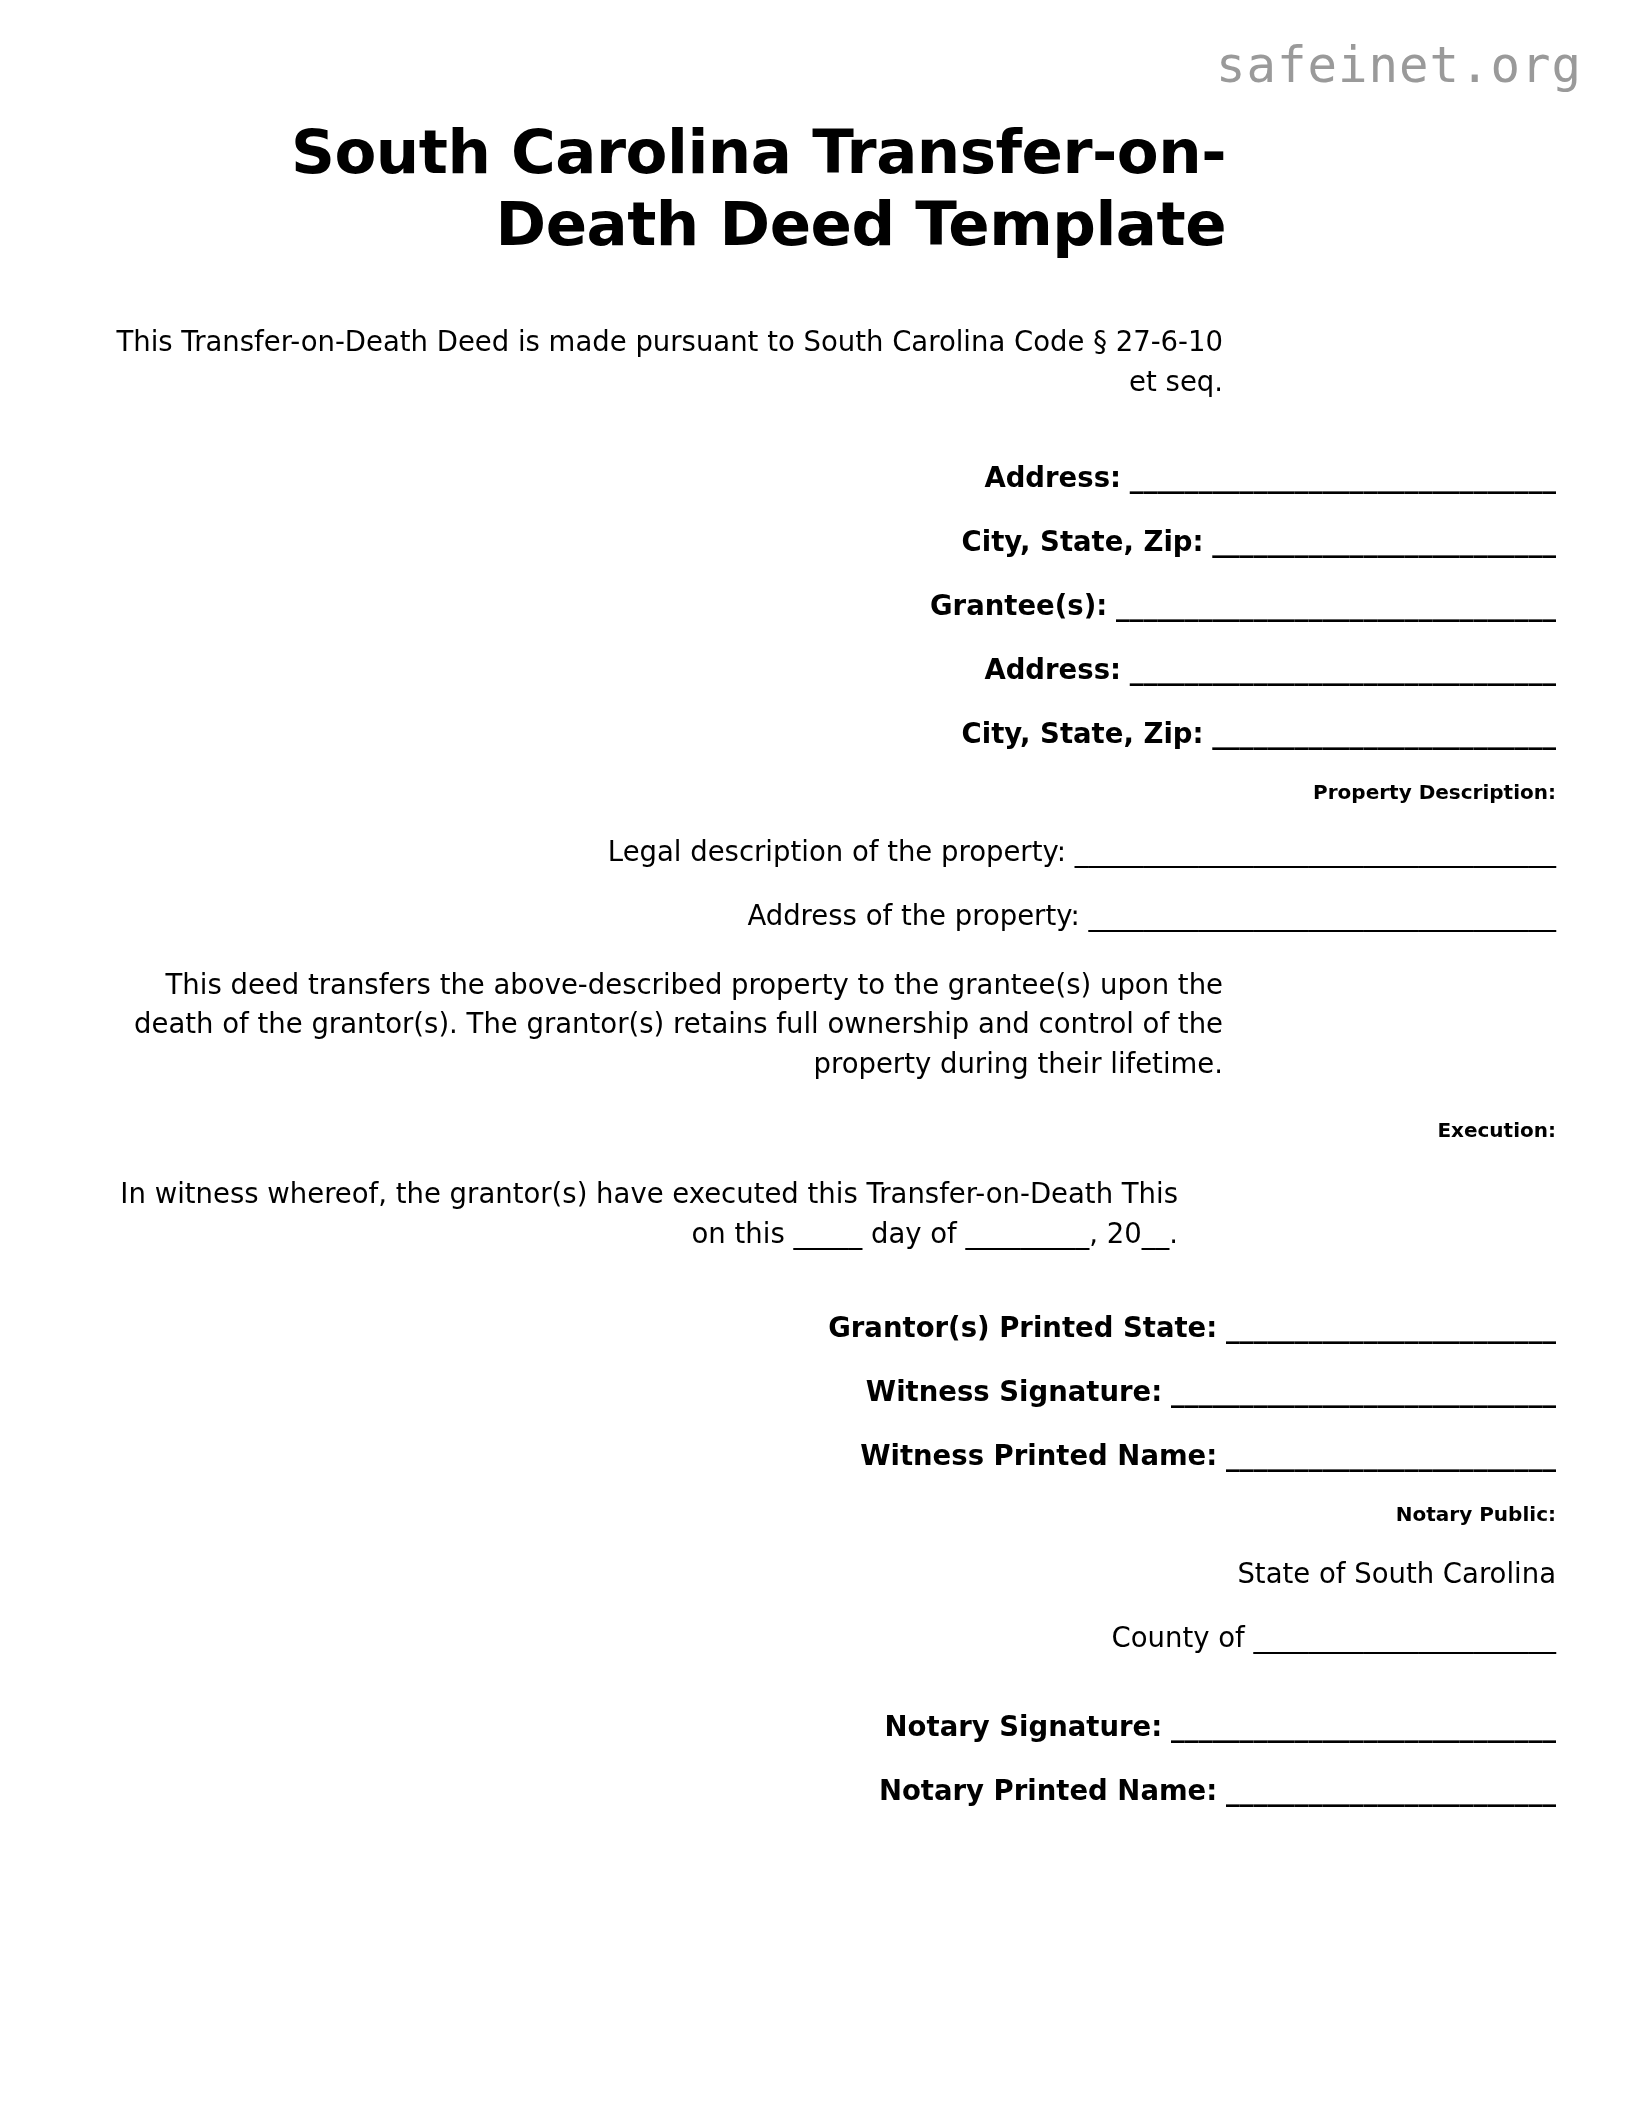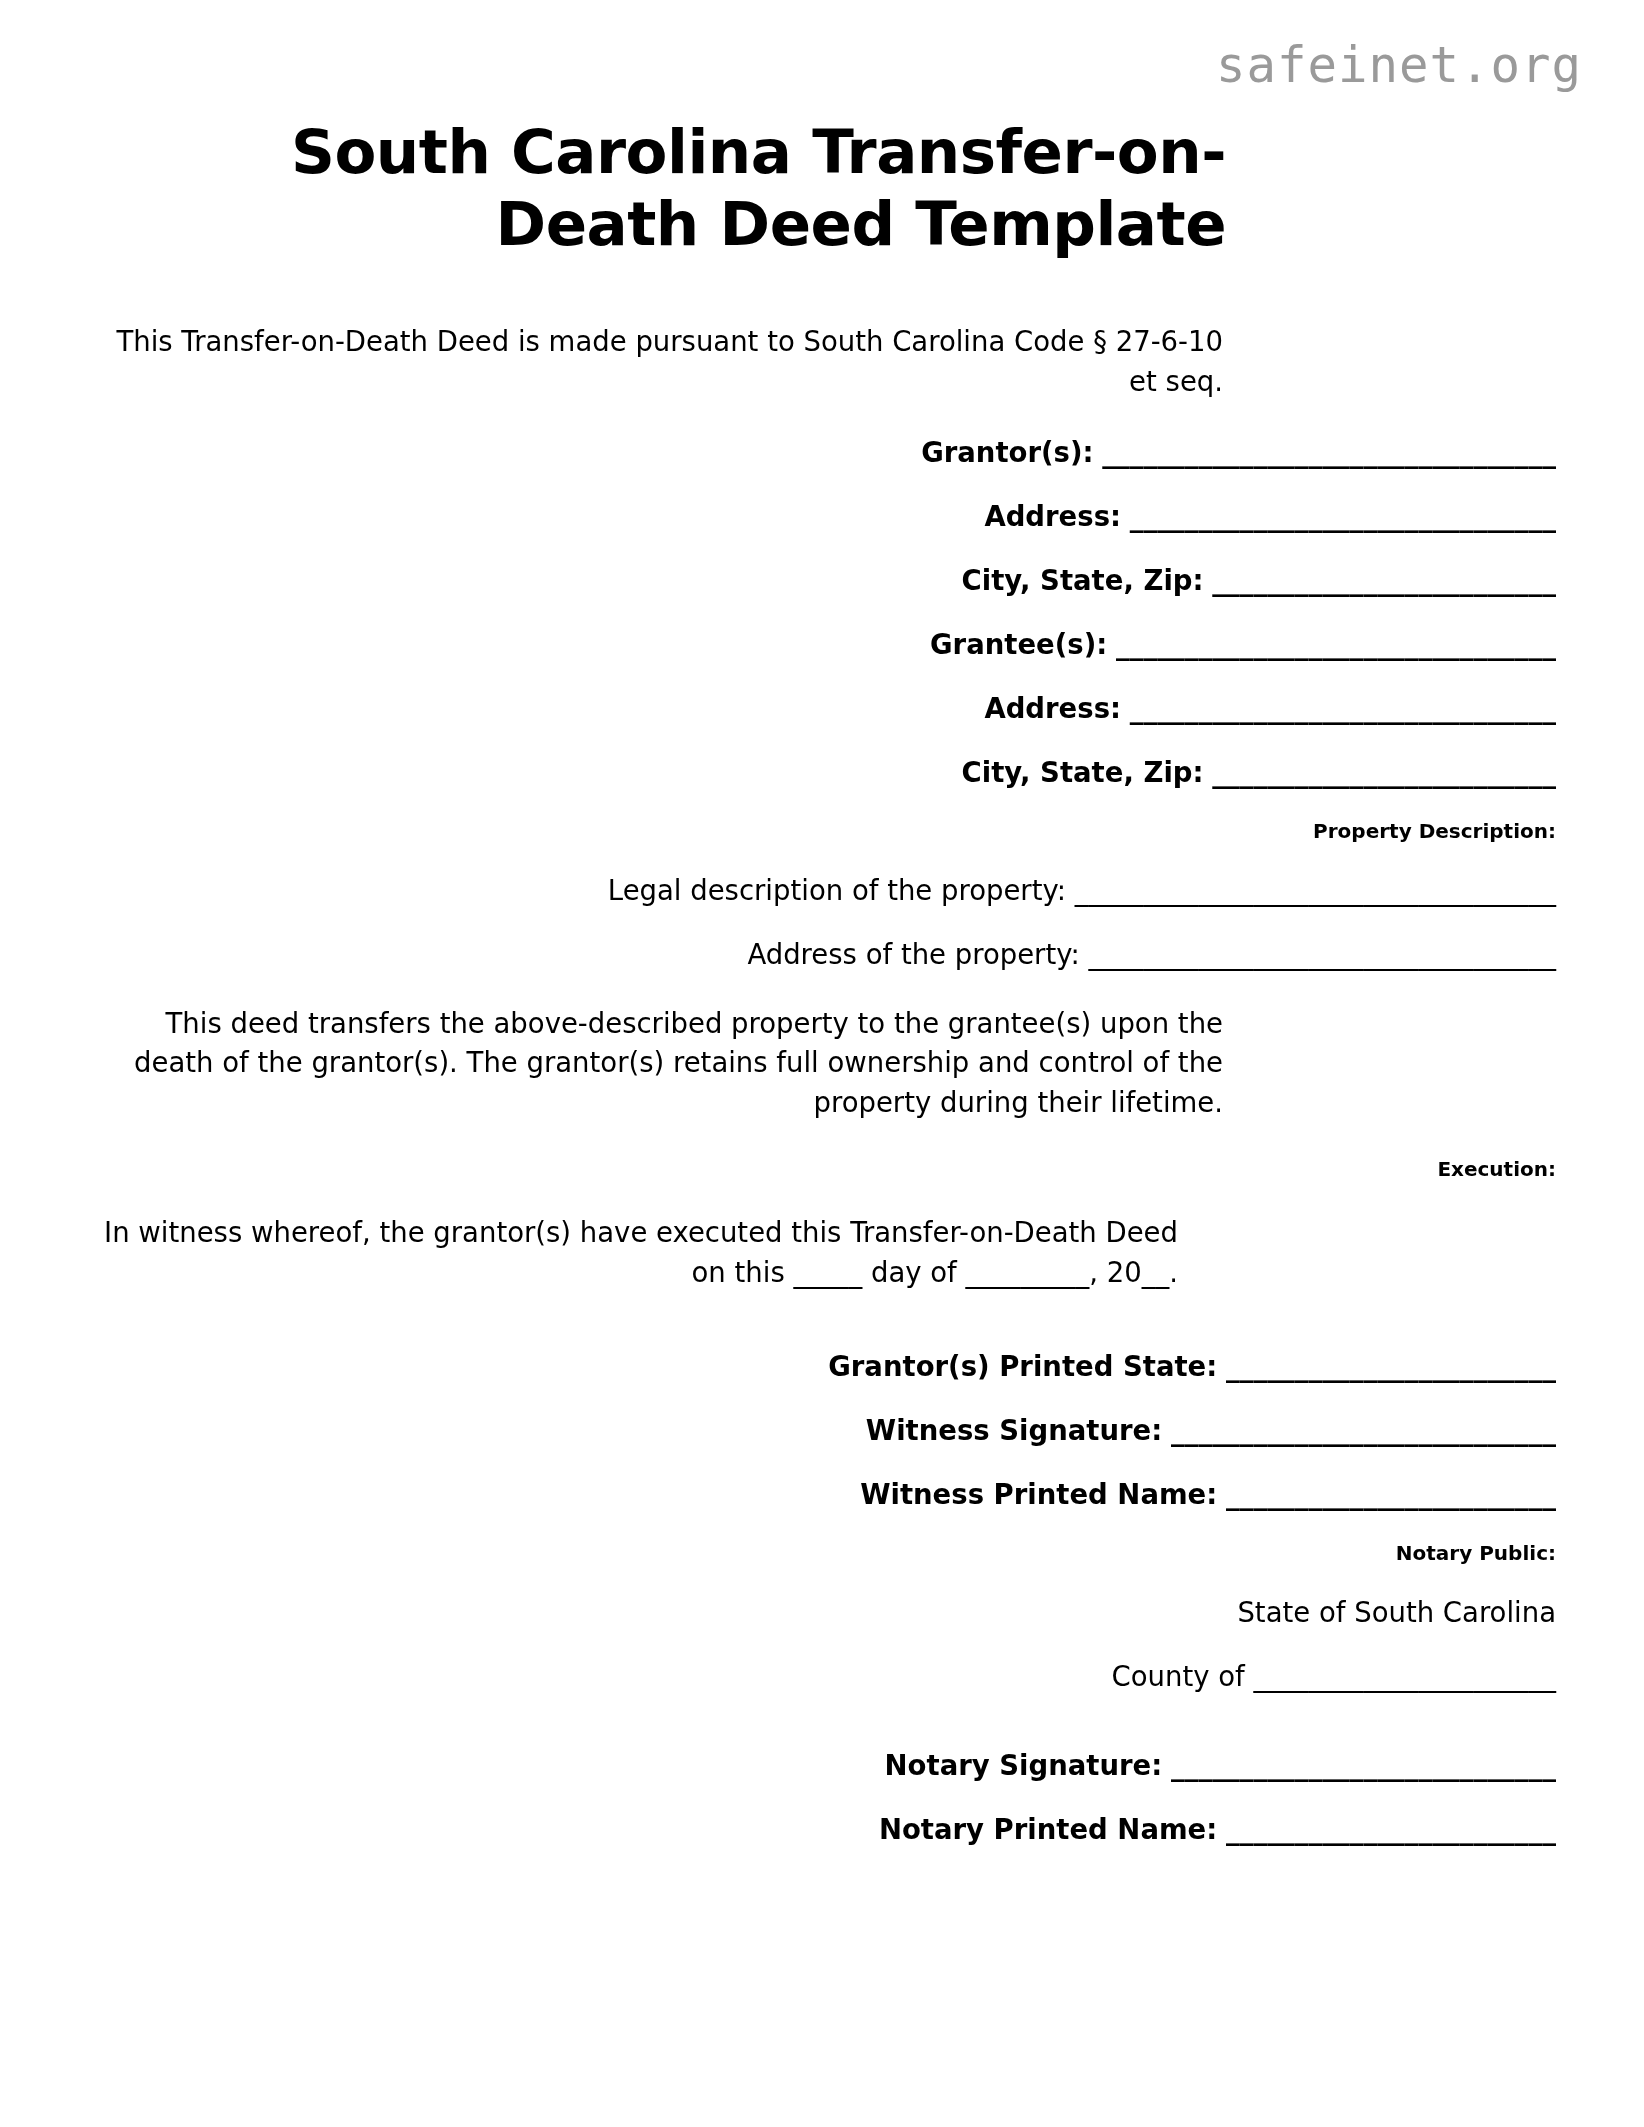--- a/index.html
+++ b/index.html
@@ -93,24 +93,20 @@
   <div class="watermark">safeinet.org</div>
 
   <h1 class="doc-title">South Carolina Transfer-on-Death Deed Template</h1>
 
   <div class="spacer-intro"></div>
 
   <p class="wrap-para">This Transfer-on-Death Deed is made pursuant to South Carolina Code § 27-6-10 et seq.</p>
 
   <div class="row-gap" style="height:32px"></div>
 
-  <div class="row">
-    <span class="strong-label">Grantor(s):</span>
-    <span class="strong-blanks">_________________________________</span>
-  </div>
   <div class="row-gap"></div>
   <div class="row">
     <span class="strong-label">Address:</span>
     <span class="strong-blanks">_______________________________</span>
   </div>
   <div class="row-gap"></div>
   <div class="row">
     <span class="strong-label">City, State, Zip:</span>
     <span class="strong-blanks">_________________________</span>
   </div>
@@ -144,21 +140,21 @@
     <span class="blanks">__________________________________</span>
   </div>
   <div class="row-gap" style="height:30px"></div>
 
   <p class="wrap-para">This deed transfers the above-described property to the grantee(s) upon the death of the grantor(s). The grantor(s) retains full ownership and control of the property during their lifetime.</p>
 
   <div class="row-gap" style="height:32px"></div>
 
   <div class="section-head">Execution:</div>
   <div class="row-gap" style="height:30px"></div>
-  <p class="wrap-para" style="max-width:1090px">In witness whereof, the grantor(s) have executed this Transfer-on-Death Deed on this _____ day of _________, 20__.</p>
+  <p class="wrap-para" style="max-width:1090px">In witness whereof, the grantor(s) have executed this Transfer-on-Death This on this _____ day of _________, 20__.</p>
   <div class="row-gap" style="height:30px"></div>
 
   <div class="row-gap"></div>
   <div class="row">
     <span class="strong-label">Grantor(s) Printed State:</span>
     <span class="strong-blanks">________________________</span>
   </div>
   <div class="row-gap"></div>
   <div class="row">
     <span class="strong-label">Witness Signature:</span>

